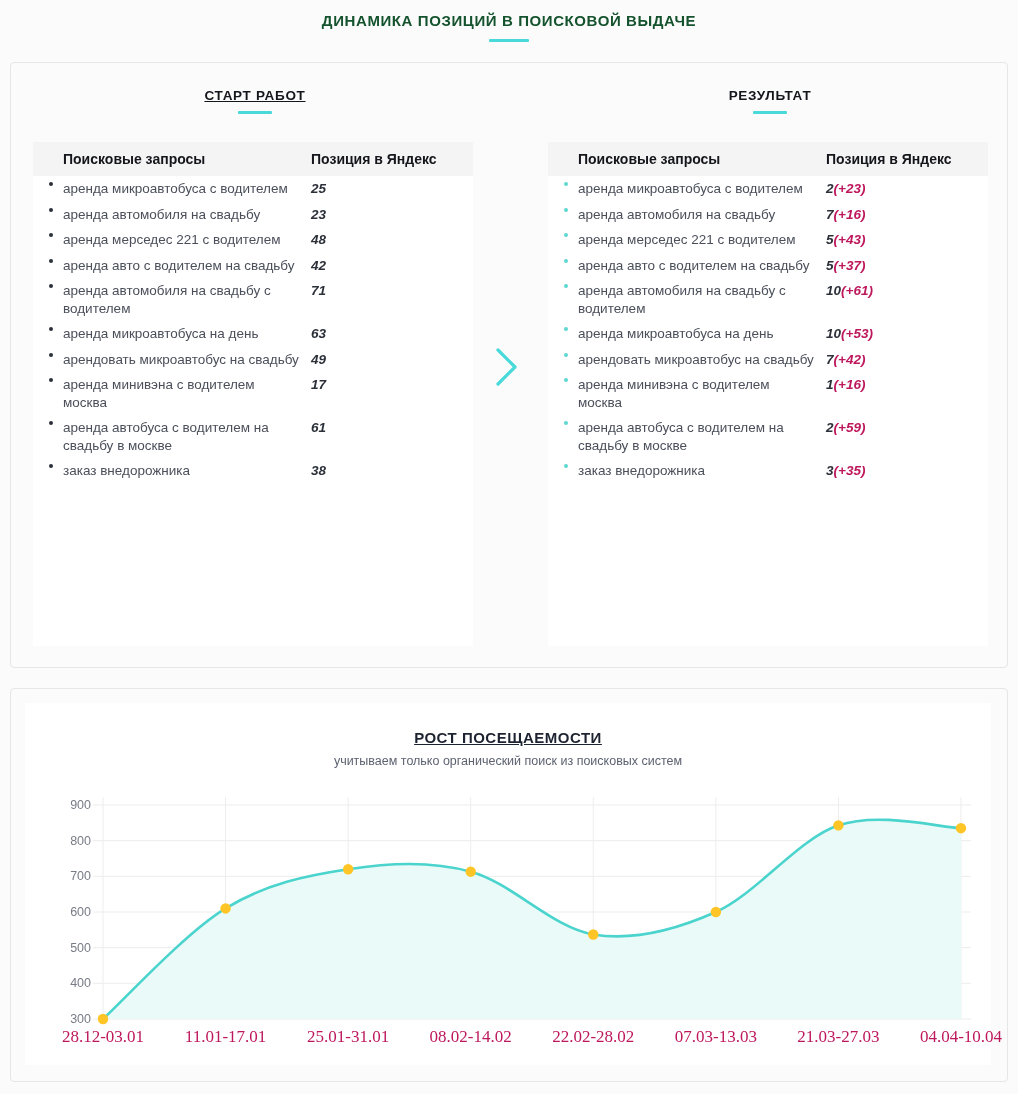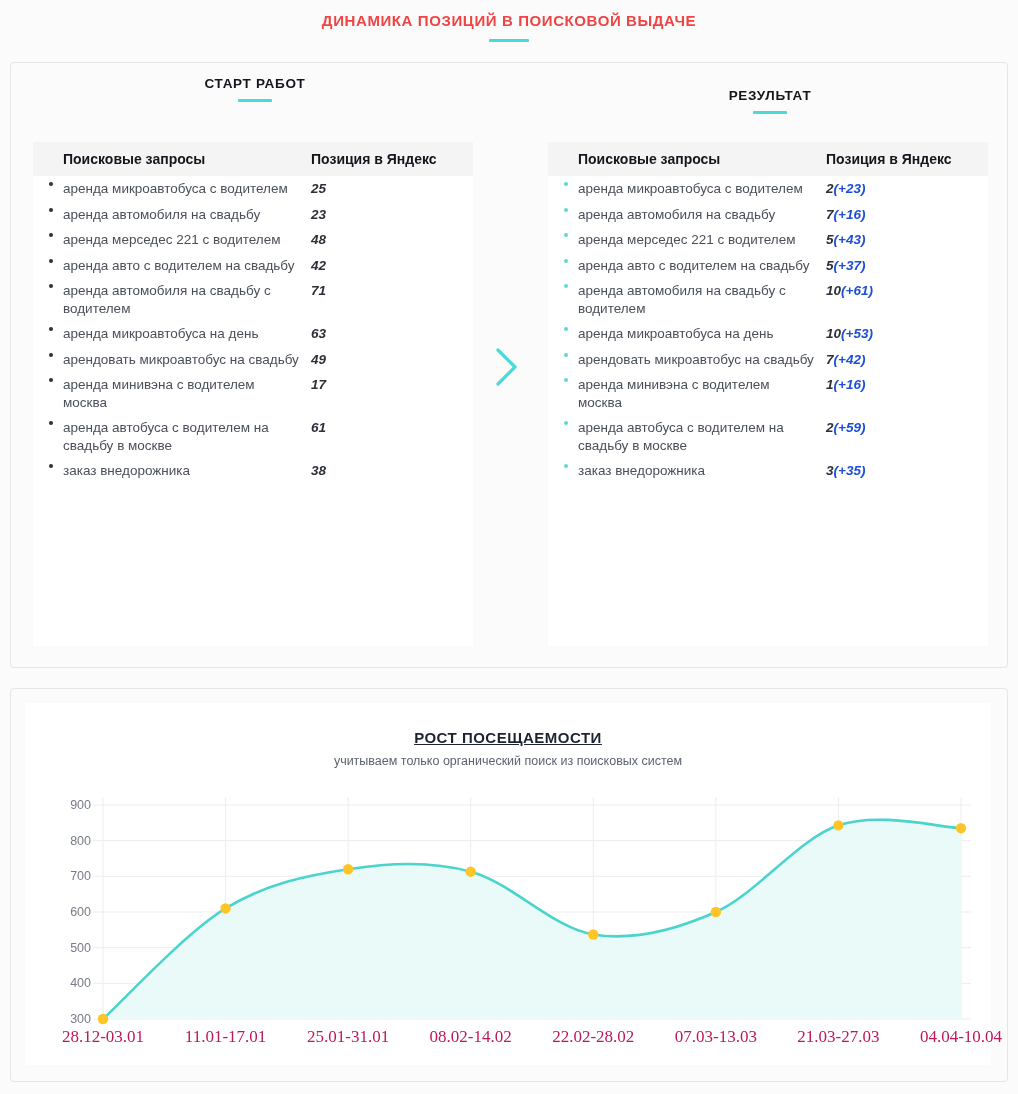--- a/index.html
+++ b/index.html
@@ -14,21 +14,21 @@
     overflow:hidden;
   }
   .page{width:1018px;height:1094px;position:relative;}
 
   
   .main-title{
     text-align:center;
     font-size:15px;
     font-weight:bold;
     letter-spacing:.6px;
-    color:#ef4444;
+    color:#14532d;
     padding-top:12px;
   }
   .accent-line{
     width:40px;height:3px;background:#4ad9d9;
     margin:10px auto 0;border-radius:1px;
   }
   .accent-line.small{width:34px;height:3px;margin-top:8px;}
 
   
   .card{
@@ -42,21 +42,21 @@
 
   
   .col-head{
     position:absolute;
     text-align:center;
     font-size:13.5px;
     font-weight:bold;
     letter-spacing:.7px;
     color:#14161c;
   }
-  #start-head{left:130px;top:76px;width:250px;}
+  #start-head{left:130px;top:88px;width:250px;text-decoration:underline;}
   #result-head{left:645px;top:88px;width:250px;}
 
   
   .table-wrap{
     position:absolute;
     background:#ffffff;
     box-shadow:0 0 0 0 rgba(0,0,0,0);
   }
   #table-start{left:33px;top:142px;width:440px;height:504px;}
   #table-result{left:548px;top:142px;width:440px;height:504px;}
@@ -91,21 +91,21 @@
     background:#2b3039;
   }
   .result-table td.query .bullet{background:#5fd9d0;}
   td.pos{
     padding-left:12px;
     font-weight:bold;
     color:#2b3039;
     white-space:nowrap;
     font-style:italic;
   }
-  td.pos .delta{color:#1d4ed8;font-weight:bold;}
+  td.pos .delta{color:#be185d;font-weight:bold;}
 
   
   #chevron{
     position:absolute;left:492px;top:345px;
     width:30px;height:44px;
   }
 
   
   #traffic-inner{
     position:absolute;left:25px;top:703px;width:966px;height:362px;

